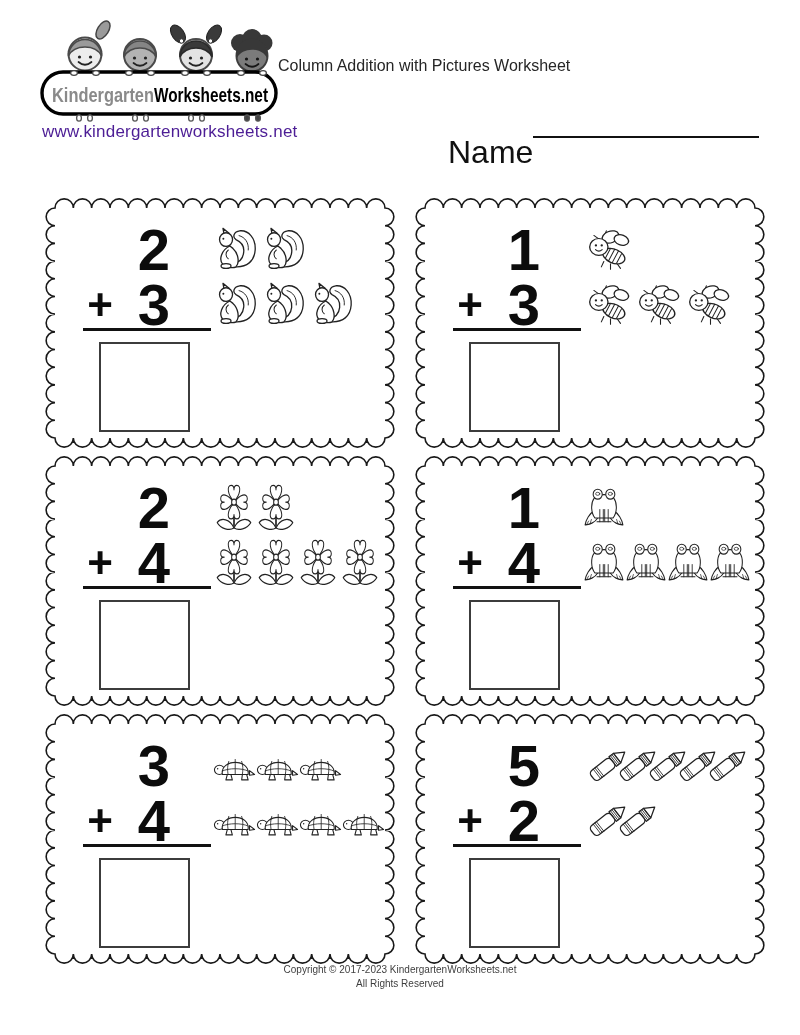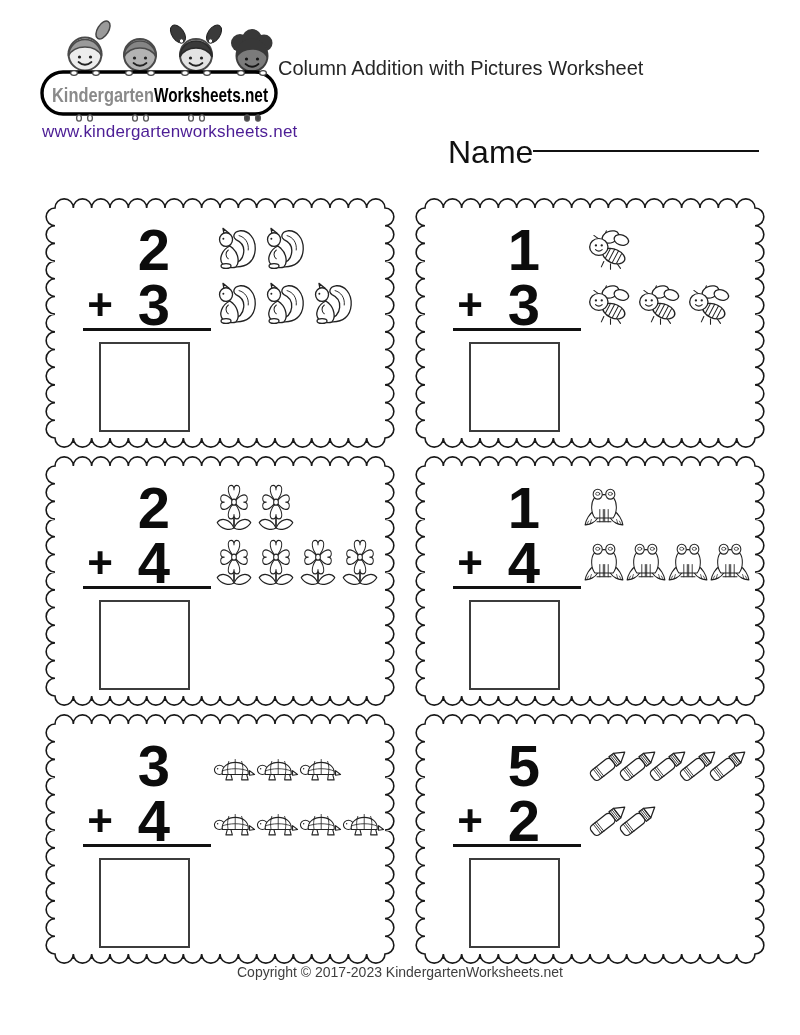--- a/index.html
+++ b/index.html
@@ -3,22 +3,22 @@
 <meta charset="utf-8">
 <style>
   html,body{margin:0;padding:0;}
   body{
     width:800px;height:1035px;position:relative;background:#ffffff;
     font-family:"Liberation Sans", sans-serif;color:#1a1a1a;overflow:hidden;
   }
   
   .logo-svg{position:absolute;left:40px;top:12px;}
   .site-url{position:absolute;left:42px;top:122px;font-size:17px;color:#4c1d95;letter-spacing:.2px;}
-  .page-title{position:absolute;left:278px;top:57px;font-size:20px;color:#262626;}
-  .name-row{position:absolute;left:448px;top:136px;display:flex;align-items:center;}
+  .page-title{position:absolute;left:278px;top:57px;font-size:16px;color:#262626;}
+  .name-row{position:absolute;left:448px;top:136px;display:flex;align-items:flex-start;}
   .name-label{font-size:32px;color:#111;line-height:1;}
   .name-line{width:226px;height:0;border-bottom:2.5px solid #111;margin-bottom:2px;}
   
   .cards{
     position:absolute;left:45px;top:198px;
     display:grid;grid-template-columns:350px 350px;grid-auto-rows:250px;
     column-gap:20px;row-gap:8px;
   }
   .card{position:relative;width:350px;height:250px;}
   .scallop{position:absolute;left:0;top:0;width:350px;height:250px;}
@@ -32,21 +32,21 @@
   .piccol{position:absolute;left:168px;top:24px;right:10px;}
   .picrow{display:flex;align-items:center;height:55px;}
   .pic{display:block;flex:0 0 auto;}
   .pic-squirrel{width:46px;height:48px;margin-right:2px;}
   .pic-bee{width:50px;height:46px;}
   .pic-flower{width:42px;height:53px;}
   .pic-frog{width:42px;height:46px;}
   .pic-turtle{width:43px;height:34px;}
   .pic-crayon{width:48px;height:48px;margin-right:-18px;}
   
-  .footer{position:absolute;left:0;right:0;top:963px;text-align:center;color:#3f3f3f;font-size:14px;line-height:1.35;}
+  .footer{position:absolute;left:0;right:0;top:963px;text-align:center;color:#3f3f3f;font-size:10px;line-height:1.35;}
 </style>
 </head>
 <body>
 
 <svg width="0" height="0" style="position:absolute" aria-hidden="true">
   <defs>
     <symbol id="sym-squirrel" viewBox="0 0 60 60">
       <g stroke="#222" stroke-width="1.7" fill="#fff" stroke-linejoin="round" stroke-linecap="round">
         <path d="M29 51 C44 52 54 44 55 30 C56 15 46 5 35 6 C27 7 25 14 30 17 C37 20 41 26 40 33 C39 42 33 46 26 47 Z"></path>
         <path d="M34 12 C42 14 47 21 46 30" fill="none" stroke-width="1.2"></path>
@@ -444,13 +444,14 @@
             <use href="#sym-crayon"></use>
           </svg>
         </div>
     </div>
   </div>
 
 </div>
 
 <div class="footer">
   <div>Copyright © 2017-2023 KindergartenWorksheets.net</div>
+  <div>All Rights Reserved</div>
 </div>
 
 </body></html>

